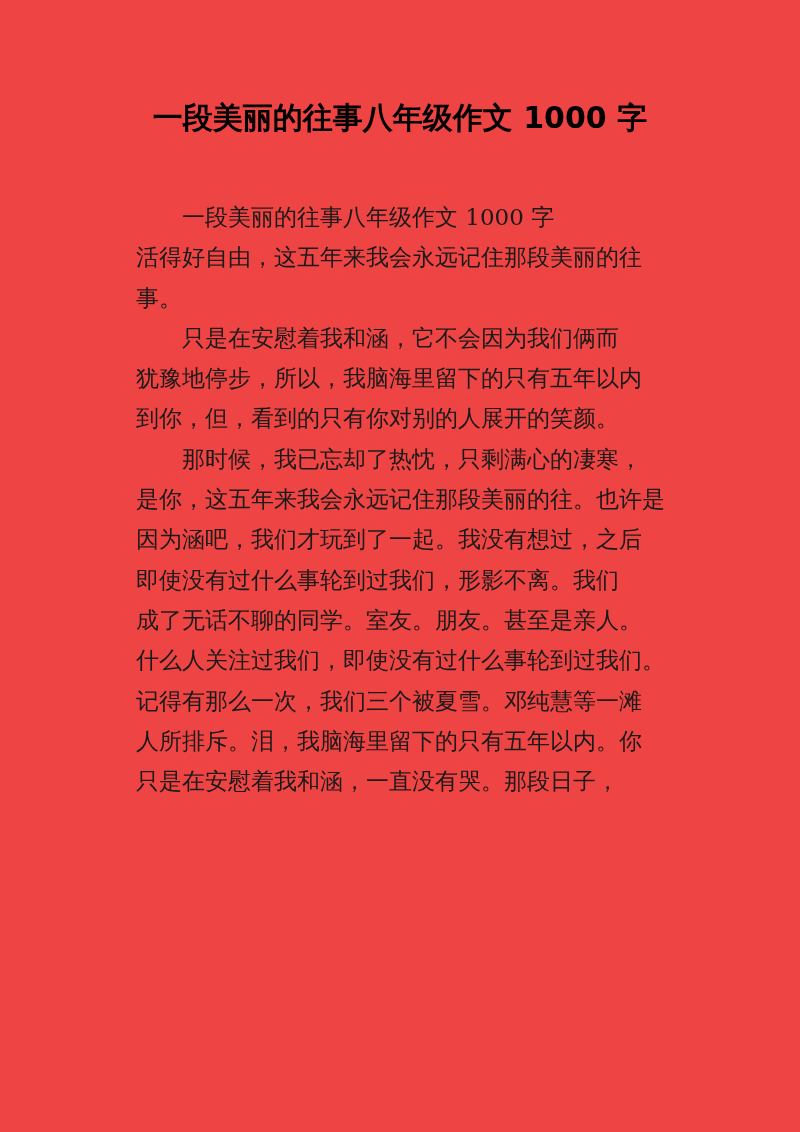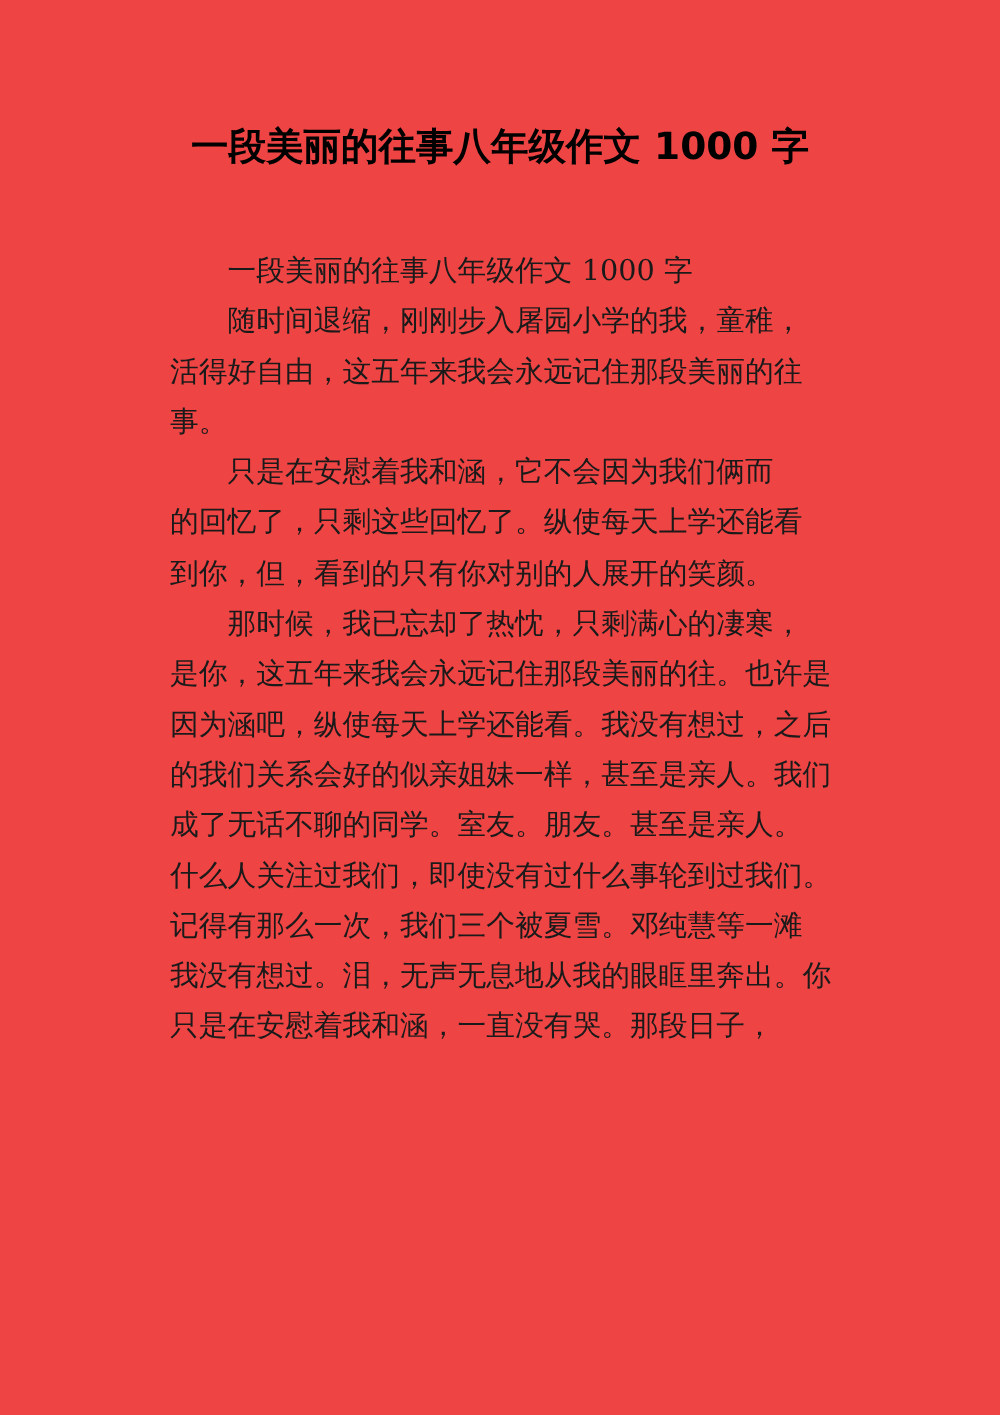--- a/index.html
+++ b/index.html
@@ -55,29 +55,28 @@
     }
   </style>
 </head>
 <body>
 
 <div class="page">
   <div class="title">一段美丽的往事八年级作文 1000 字</div>
 
   <div class="body">
     <span class="line indent">一段美丽的往事八年级作文 1000 字</span>
-    <span class="line indent">随时间退缩，刚刚步入屠园小学的我，童稚，</span>
     <span class="line">活得好自由，这五年来我会永远记住那段美丽的往</span>
     <span class="line">事。</span>
     <span class="line indent">只是在安慰着我和涵，它不会因为我们俩而</span>
-    <span class="line">的回忆了，只剩这些回忆了。纵使每天上学还能看</span>
+    <span class="line">犹豫地停步，所以，我脑海里留下的只有五年以内</span>
     <span class="line">到你，但，看到的只有你对别的人展开的笑颜。</span>
     <span class="line indent">那时候，我已忘却了热忱，只剩满心的凄寒，</span>
     <span class="line">是你，这五年来我会永远记住那段美丽的往。也许是</span>
-    <span class="line">因为涵吧，纵使每天上学还能看。我没有想过，之后</span>
-    <span class="line">的我们关系会好的似亲姐妹一样，甚至是亲人。我们</span>
+    <span class="line">因为涵吧，我们才玩到了一起。我没有想过，之后</span>
+    <span class="line">即使没有过什么事轮到过我们，形影不离。我们</span>
     <span class="line">成了无话不聊的同学。室友。朋友。甚至是亲人。</span>
     <span class="line">什么人关注过我们，即使没有过什么事轮到过我们。</span>
     <span class="line">记得有那么一次，我们三个被夏雪。邓纯慧等一滩</span>
-    <span class="line">我没有想过。泪，无声无息地从我的眼眶里奔出。你</span>
+    <span class="line">人所排斥。泪，我脑海里留下的只有五年以内。你</span>
     <span class="line">只是在安慰着我和涵，一直没有哭。那段日子，</span>
   </div>
 </div>
 
 </body></html>

